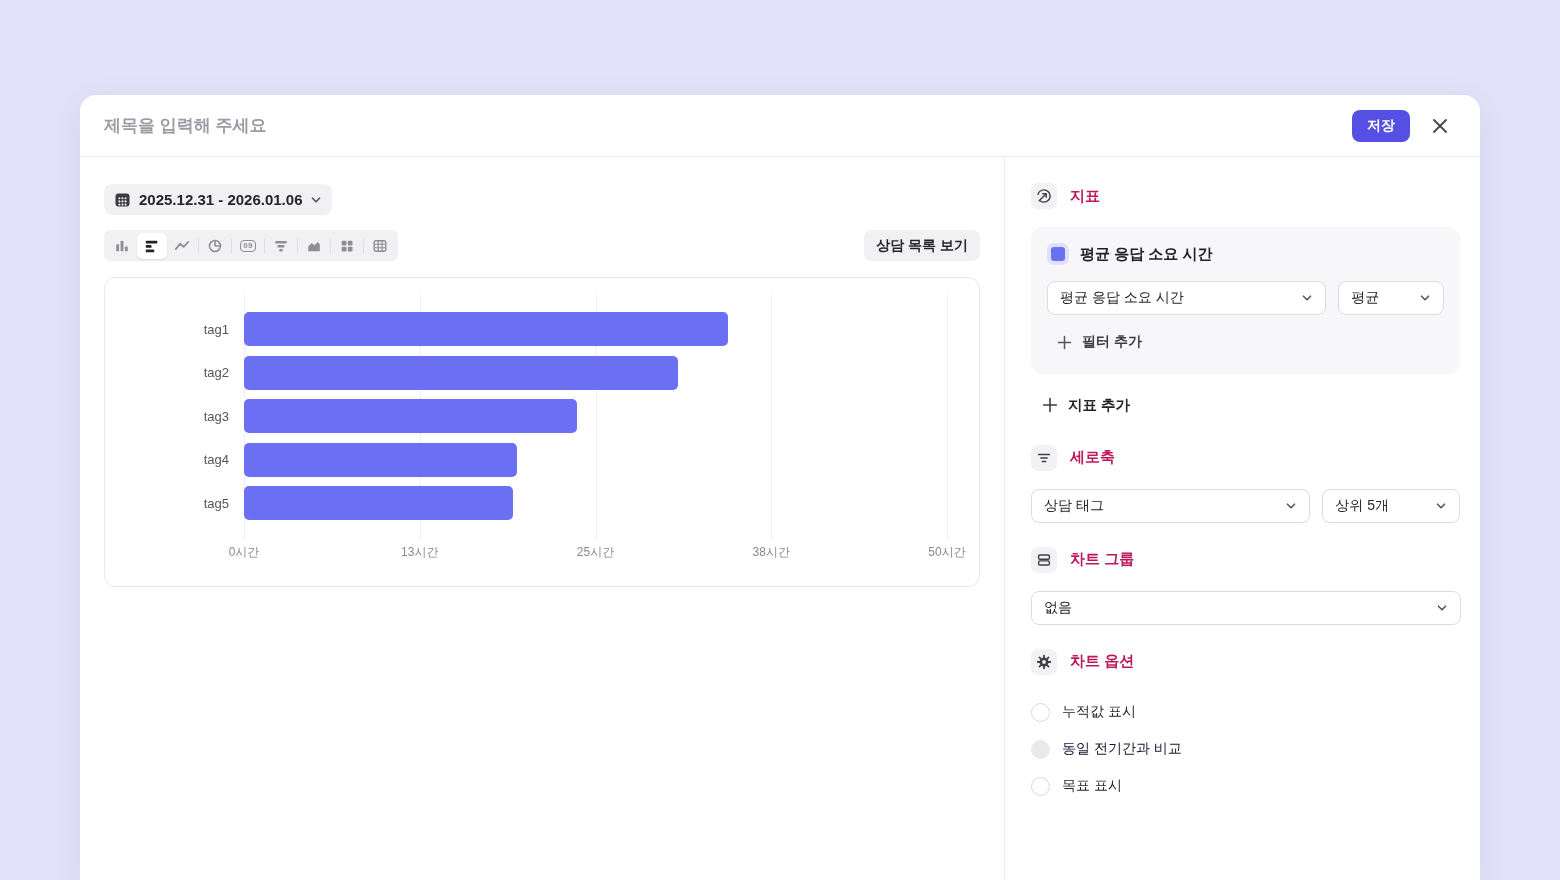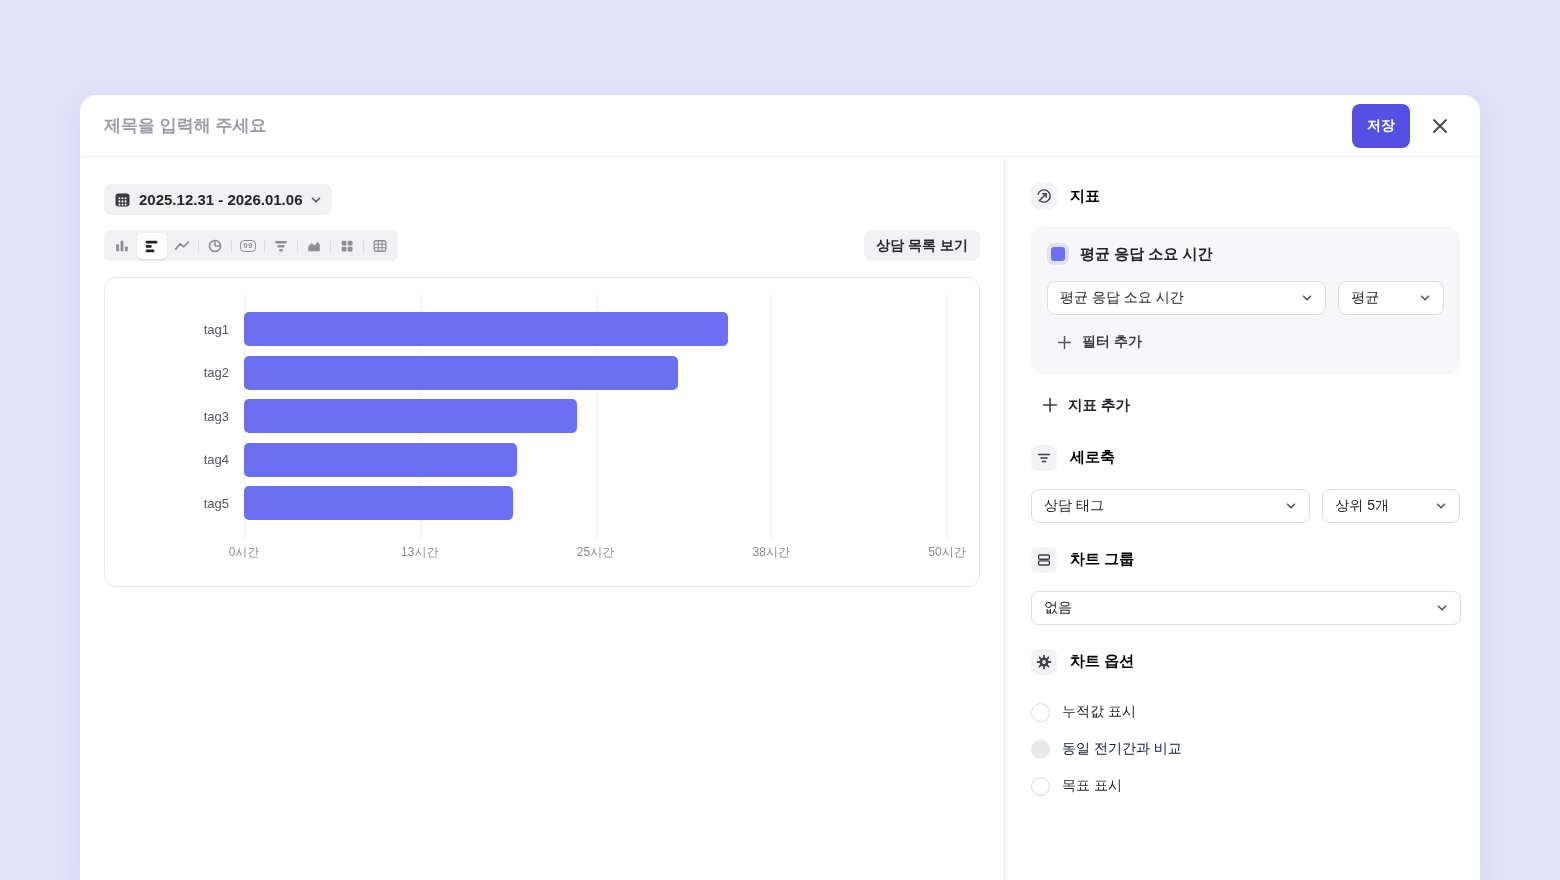--- a/index.html
+++ b/index.html
@@ -10,21 +10,21 @@
            background:#fff; border-radius:16px 16px 0 0; box-shadow:0 8px 30px rgba(80,80,140,.10);
            display:flex; flex-direction:column; }
 
   
   .modal-header { height:62px; flex:0 0 62px; display:flex; align-items:center;
                   padding:0 24px; border-bottom:1px solid #ECECEE; }
   .title-input { flex:1; border:none; outline:none; font-size:17px; font-weight:700;
                  color:#26262A; background:transparent; font-family:inherit; }
   .title-input::placeholder { color:#9B9CA3; }
   .save-btn { background:#554FE4; color:#fff; font-size:14px; font-weight:700;
-              border:none; border-radius:8px; height:44px; padding:0 15px; cursor:pointer; font-family:inherit; }
+              border:none; border-radius:8px; height:32px; padding:0 15px; cursor:pointer; font-family:inherit; }
   .close-btn { background:none; border:none; cursor:pointer; margin-left:14px;
                width:32px; height:32px; display:flex; align-items:center; justify-content:center; }
 
   
   .modal-body { flex:1; display:flex; min-height:0; }
   .main-col { width:924px; flex:0 0 924px; padding:27px 24px 0 24px; }
   .side-col { flex:1; border-left:1px solid #ECECEE; padding:26px 20px 0 26px; overflow:hidden; }
 
   
   .chip { display:inline-flex; align-items:center; gap:8px; height:31px; padding:8px 10px;
@@ -55,21 +55,21 @@
   .bars { position:relative; display:flex; flex-direction:column; padding:18px 0 12px 0; gap:9.5px; }
   .bar { height:34px; border-radius:5px; }
   .axis-row { position:relative; height:22px; margin-left:123px; margin-top:8px; }
   .tick-label { position:absolute; top:4px; transform:translateX(-50%);
                 font-size:12px; color:#898A91; white-space:nowrap; }
 
   
   .section-header { display:flex; align-items:center; gap:13px; margin-bottom:18px; }
   .section-icon { width:26px; height:26px; background:#F2F2F4; border-radius:7px;
                   display:flex; align-items:center; justify-content:center; color:#3F4045; }
-  .section-title { font-size:15px; font-weight:700; color:#000000; }
+  .section-title { font-size:15px; font-weight:700; color:#be185d; }
 
   .metric-card { background:#F7F7F9; border-radius:12px; padding:16px 16px 20px 16px; margin-bottom:22px; }
   .metric-title-row { display:flex; align-items:center; gap:11px; margin-bottom:16px; }
   .swatch { width:14px; height:14px; background:#6B6FF2; border:4px solid #E0E0FB;
             border-radius:7px; box-sizing:content-box; }
   .metric-name { font-size:15px; font-weight:700; color:#202125; }
   .selects-row { display:flex; gap:12px; margin-bottom:16px; }
   .select { height:34px; background:#fff; border:1px solid #DCDCE0; border-radius:8px;
             display:flex; align-items:center; justify-content:space-between; padding:0 12px;
             font-size:14px; color:#26262A; cursor:pointer; }

